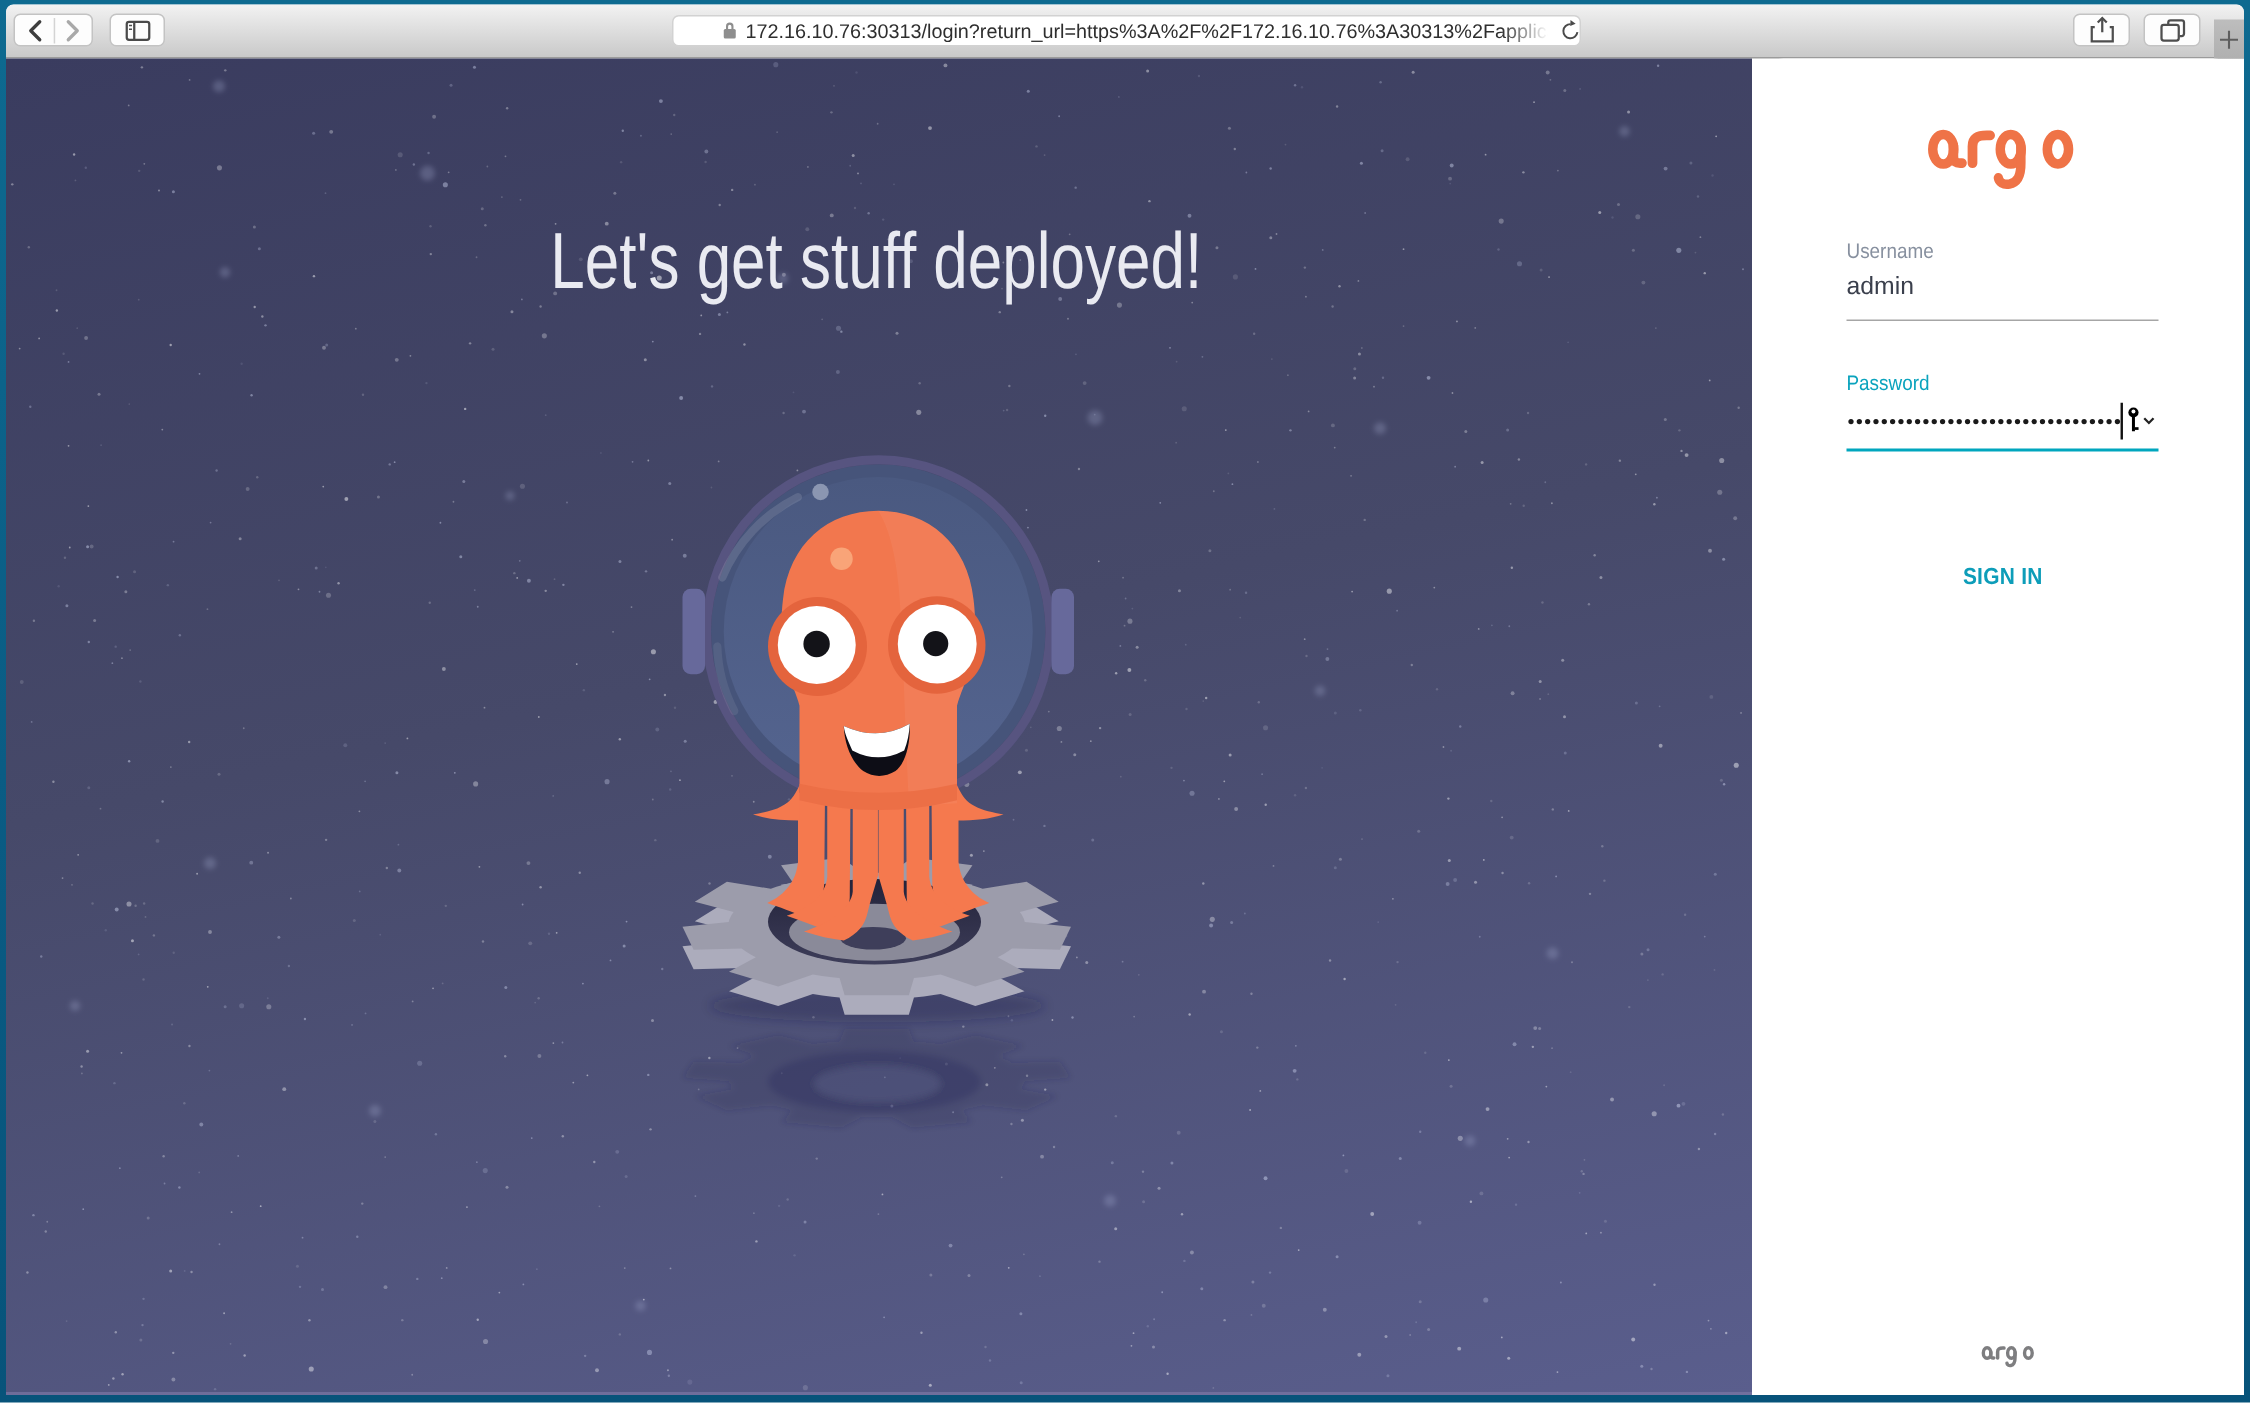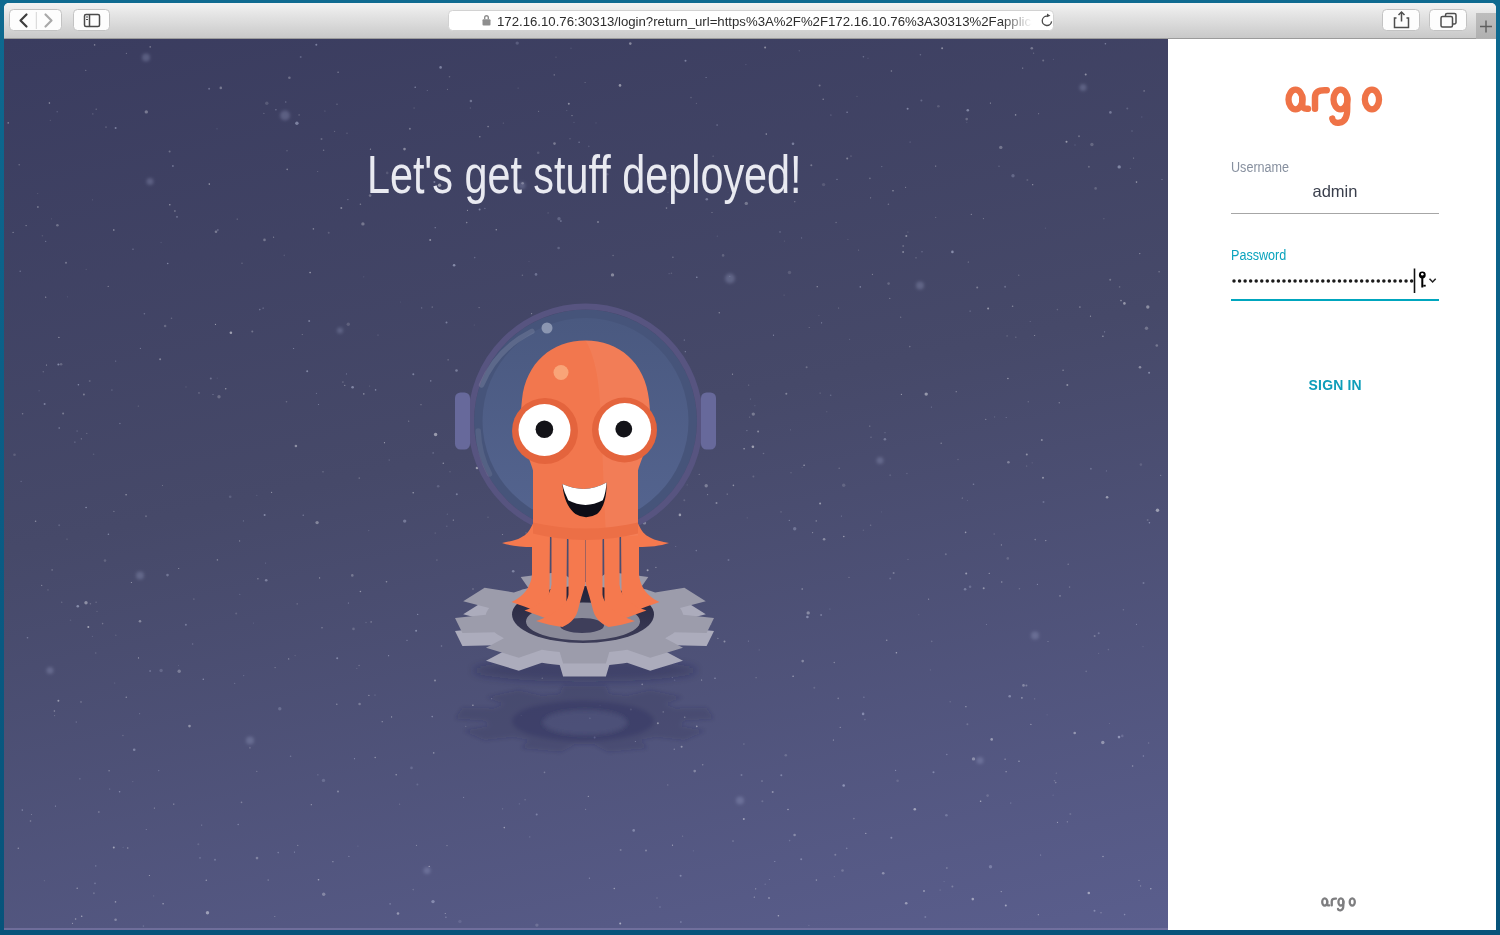--- a/index.html
+++ b/index.html
@@ -1075,21 +1075,21 @@
 <path d="M -18.75 9.3 L -18.75 -2 C -18.75 -7 -16.2 -9.8 -7 -9.2" stroke="currentColor" stroke-width="6.5"></path>
 <ellipse cx="6.75" cy="0" rx="7" ry="9.8" stroke="currentColor" stroke-width="6.3"></ellipse>
 <path d="M 13.5 -1.5 L 13.5 9 C 13.6 17.6 11.5 22.2 5.8 23.2 C 1.8 23.9 -1.1 22 -1.5 19 " stroke="currentColor" stroke-width="6.3"></path>
 <ellipse cx="38.2" cy="0" rx="7.1" ry="9.8" stroke="currentColor" stroke-width="6.3"></ellipse>
 </g>
           </defs>
      <use href="#alogo" transform="translate(165.75,60.5)" style="color:#ef7347"></use>
      <use href="#alogo" transform="translate(170.5,863) scale(0.36)" style="color:#7e7e80"></use>
    </svg>
    <div class="lbl" style="top:120px;color:#87909f;">Username</div>
-   <div class="fld" style="top:143px;font-size:16.5px;color:#3a3f4c;text-align:center;">admin</div>
+   <div class="fld" style="top:143px;font-size:16.5px;color:#3a3f4c;">admin</div>
    <div class="fld" style="top:174px;height:1.5px;background:#a6a6a6;"></div>
    <div class="lbl" style="top:208px;color:#0aa3bd;">Password</div>
    <svg class="fld" style="top:229px;" width="208" height="26" viewBox="0 0 208 26">
      <circle cx="3.00" cy="13" r="1.75" fill="#1a1a1a"></circle>
           <circle cx="8.55" cy="13" r="1.75" fill="#1a1a1a"></circle>
           <circle cx="14.10" cy="13" r="1.75" fill="#1a1a1a"></circle>
           <circle cx="19.65" cy="13" r="1.75" fill="#1a1a1a"></circle>
           <circle cx="25.20" cy="13" r="1.75" fill="#1a1a1a"></circle>
           <circle cx="30.75" cy="13" r="1.75" fill="#1a1a1a"></circle>
           <circle cx="36.30" cy="13" r="1.75" fill="#1a1a1a"></circle>

